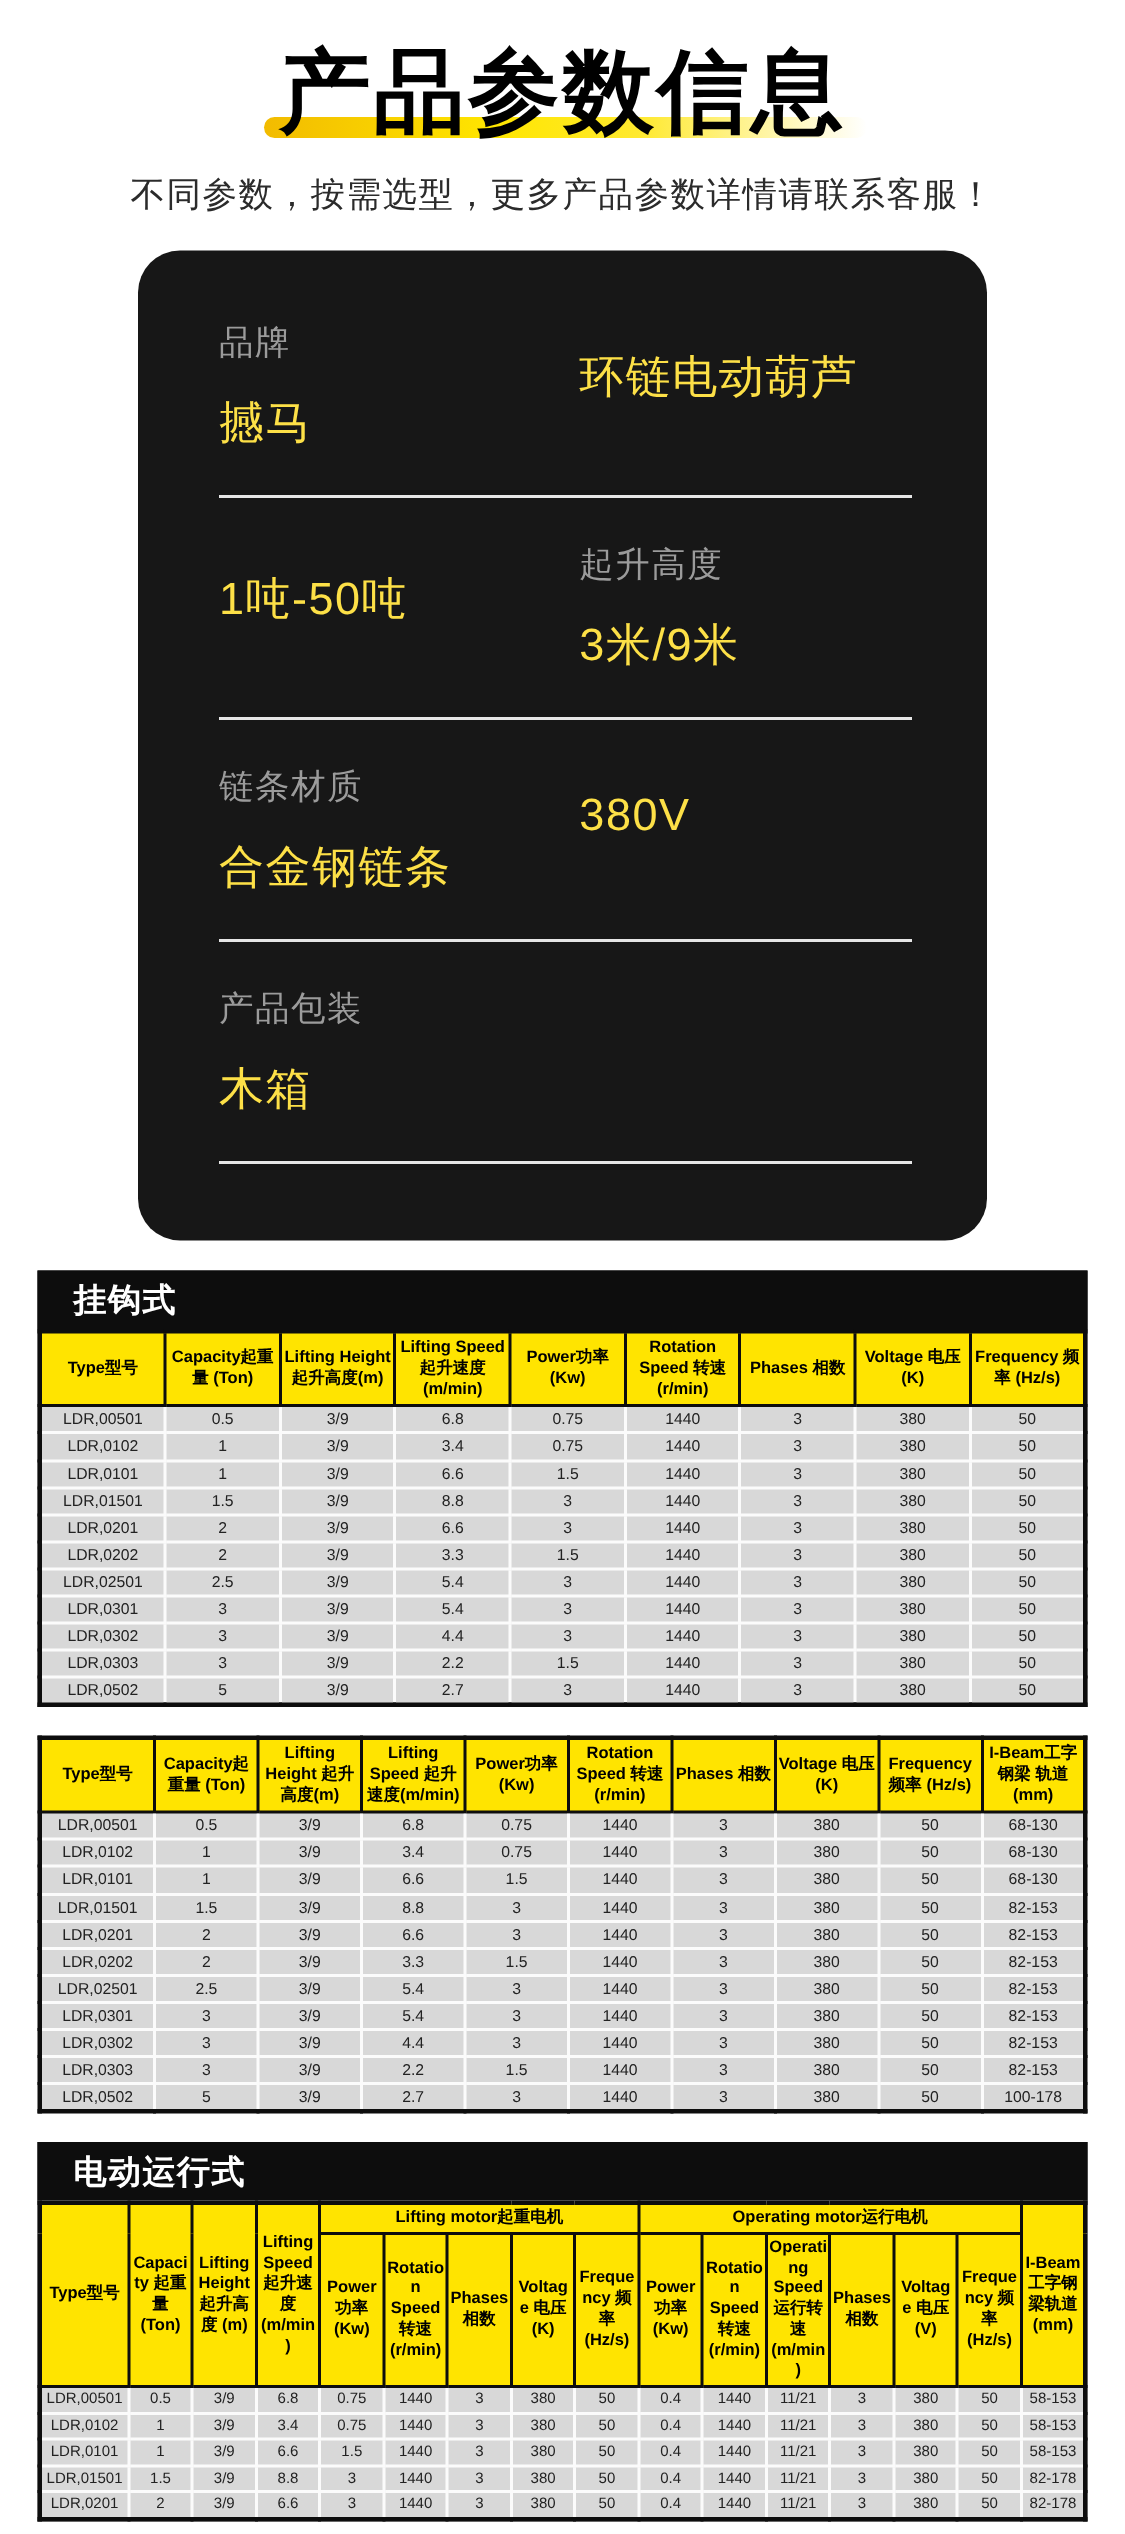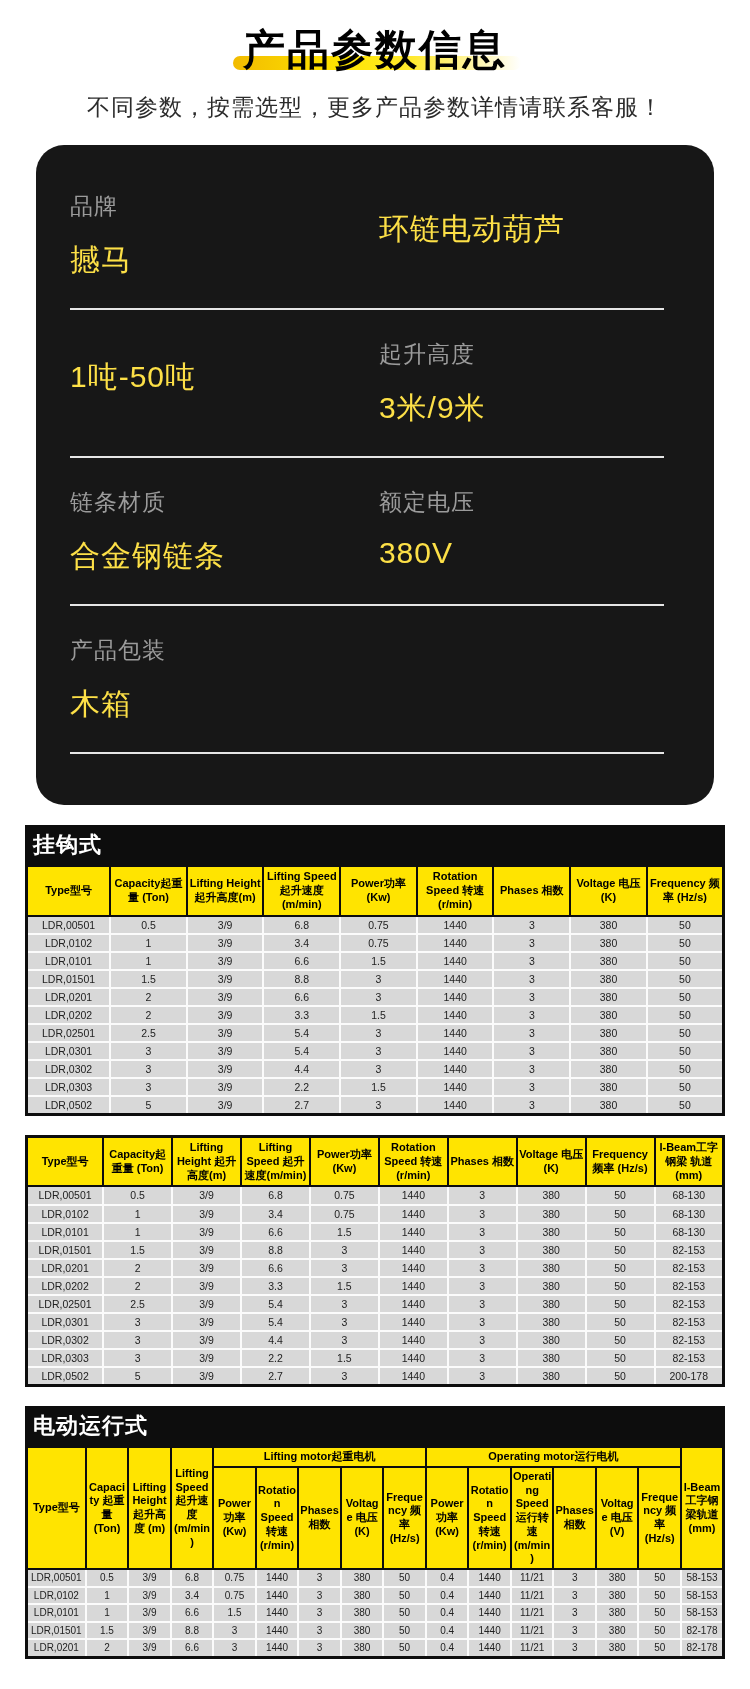--- a/index.html
+++ b/index.html
@@ -13,49 +13,49 @@
   
   .page-header { text-align:center; padding-top:26px; }
   .title-wrap { position:relative; display:inline-block; }
   .title-underline {
     position:absolute; left:-10px; right:-14px; bottom:4px; height:14px;
     border-radius:8px; z-index:0;
     background:linear-gradient(90deg,#f2bb00 0%,#ffe600 38%,#ffe92e 62%,#fff9c9 90%,#ffffff 100%);
   }
   h1.page-title {
     position:relative; z-index:1;
-    font-size:42px; font-weight:900; letter-spacing:2px; color:#000;
+    font-size:61px; font-weight:900; letter-spacing:2px; color:#000;
     line-height:1.15;
   }
   .page-subtitle {
     margin-top:18px; font-size:23px; color:#2b2b2b; letter-spacing:1px;
   }
 
   
   .spec-card {
-    width:678px; margin:22px auto 20px auto;
+    width:566px; margin:22px auto 20px auto;
     background:#171717; border-radius:28px;
-    padding:42px 50px 26px 34px;
+    padding:42px 50px 26px 54px;
     color:#f2f2f2;
   }
   .spec-row { display:grid; grid-template-columns:52% 48%; }
   .spec-field { padding-top:4px; }
   .spec-label { font-size:23px; color:#9b9b9b; letter-spacing:1px; }
   .spec-value { font-size:30px; color:#fde047; margin-top:18px; letter-spacing:1px; }
   .card-divider {
     border:none; border-top:2px solid #e6e6e6; margin:27px 0 25px 0;
   }
 
   
   .tables-root { width:700px; margin:0 auto; }
   .tblsec { margin-bottom:19px; background:#0d0d0d; }
   .tbl-bar {
     background:#0d0d0d; color:#ffffff;
     font-size:22px; font-weight:bold; letter-spacing:1px;
-    padding:5px 0 4px 8px;
+    padding:5px 0 4px 24px;
   }
   table.spec-table {
     width:100%; table-layout:fixed; border-collapse:collapse;
     border:3px solid #0d0d0d; background:#ffffff;
   }
   table.spec-table th {
     background:#ffe400; color:#000;
     border:2px solid #0d0d0d;
     font-size:11px; font-weight:bold; line-height:1.25;
     padding:3px 1px; text-align:center; word-wrap:break-word;
@@ -100,21 +100,20 @@
       <div class="spec-value">3米/9米</div>
     </div>
   </div>
   <hr class="card-divider">
   <div class="spec-row">
     <div class="spec-field">
       <div class="spec-label">链条材质</div>
       <div class="spec-value">合金钢链条</div>
     </div>
     <div class="spec-field">
-      <div class="spec-label">额定电压</div>
       <div class="spec-value">380V</div>
     </div>
   </div>
   <hr class="card-divider">
   <div class="spec-row">
     <div class="spec-field">
       <div class="spec-label">产品包装</div>
       <div class="spec-value">木箱</div>
     </div>
     <div class="spec-field"></div>
@@ -410,21 +409,21 @@
           <tr>
             <td>LDR,0502</td>
             <td>5</td>
             <td>3/9</td>
             <td>2.7</td>
             <td>3</td>
             <td>1440</td>
             <td>3</td>
             <td>380</td>
             <td>50</td>
-            <td>200-178</td>
+            <td>100-178</td>
           </tr>
         </tbody>
       </table>
     </section>
     <section class="tblsec">
       <div class="tbl-bar">电动运行式</div>
       <table class="spec-table dense">
         <colgroup>
           <col style="width: 8.5%;">
         </colgroup>

